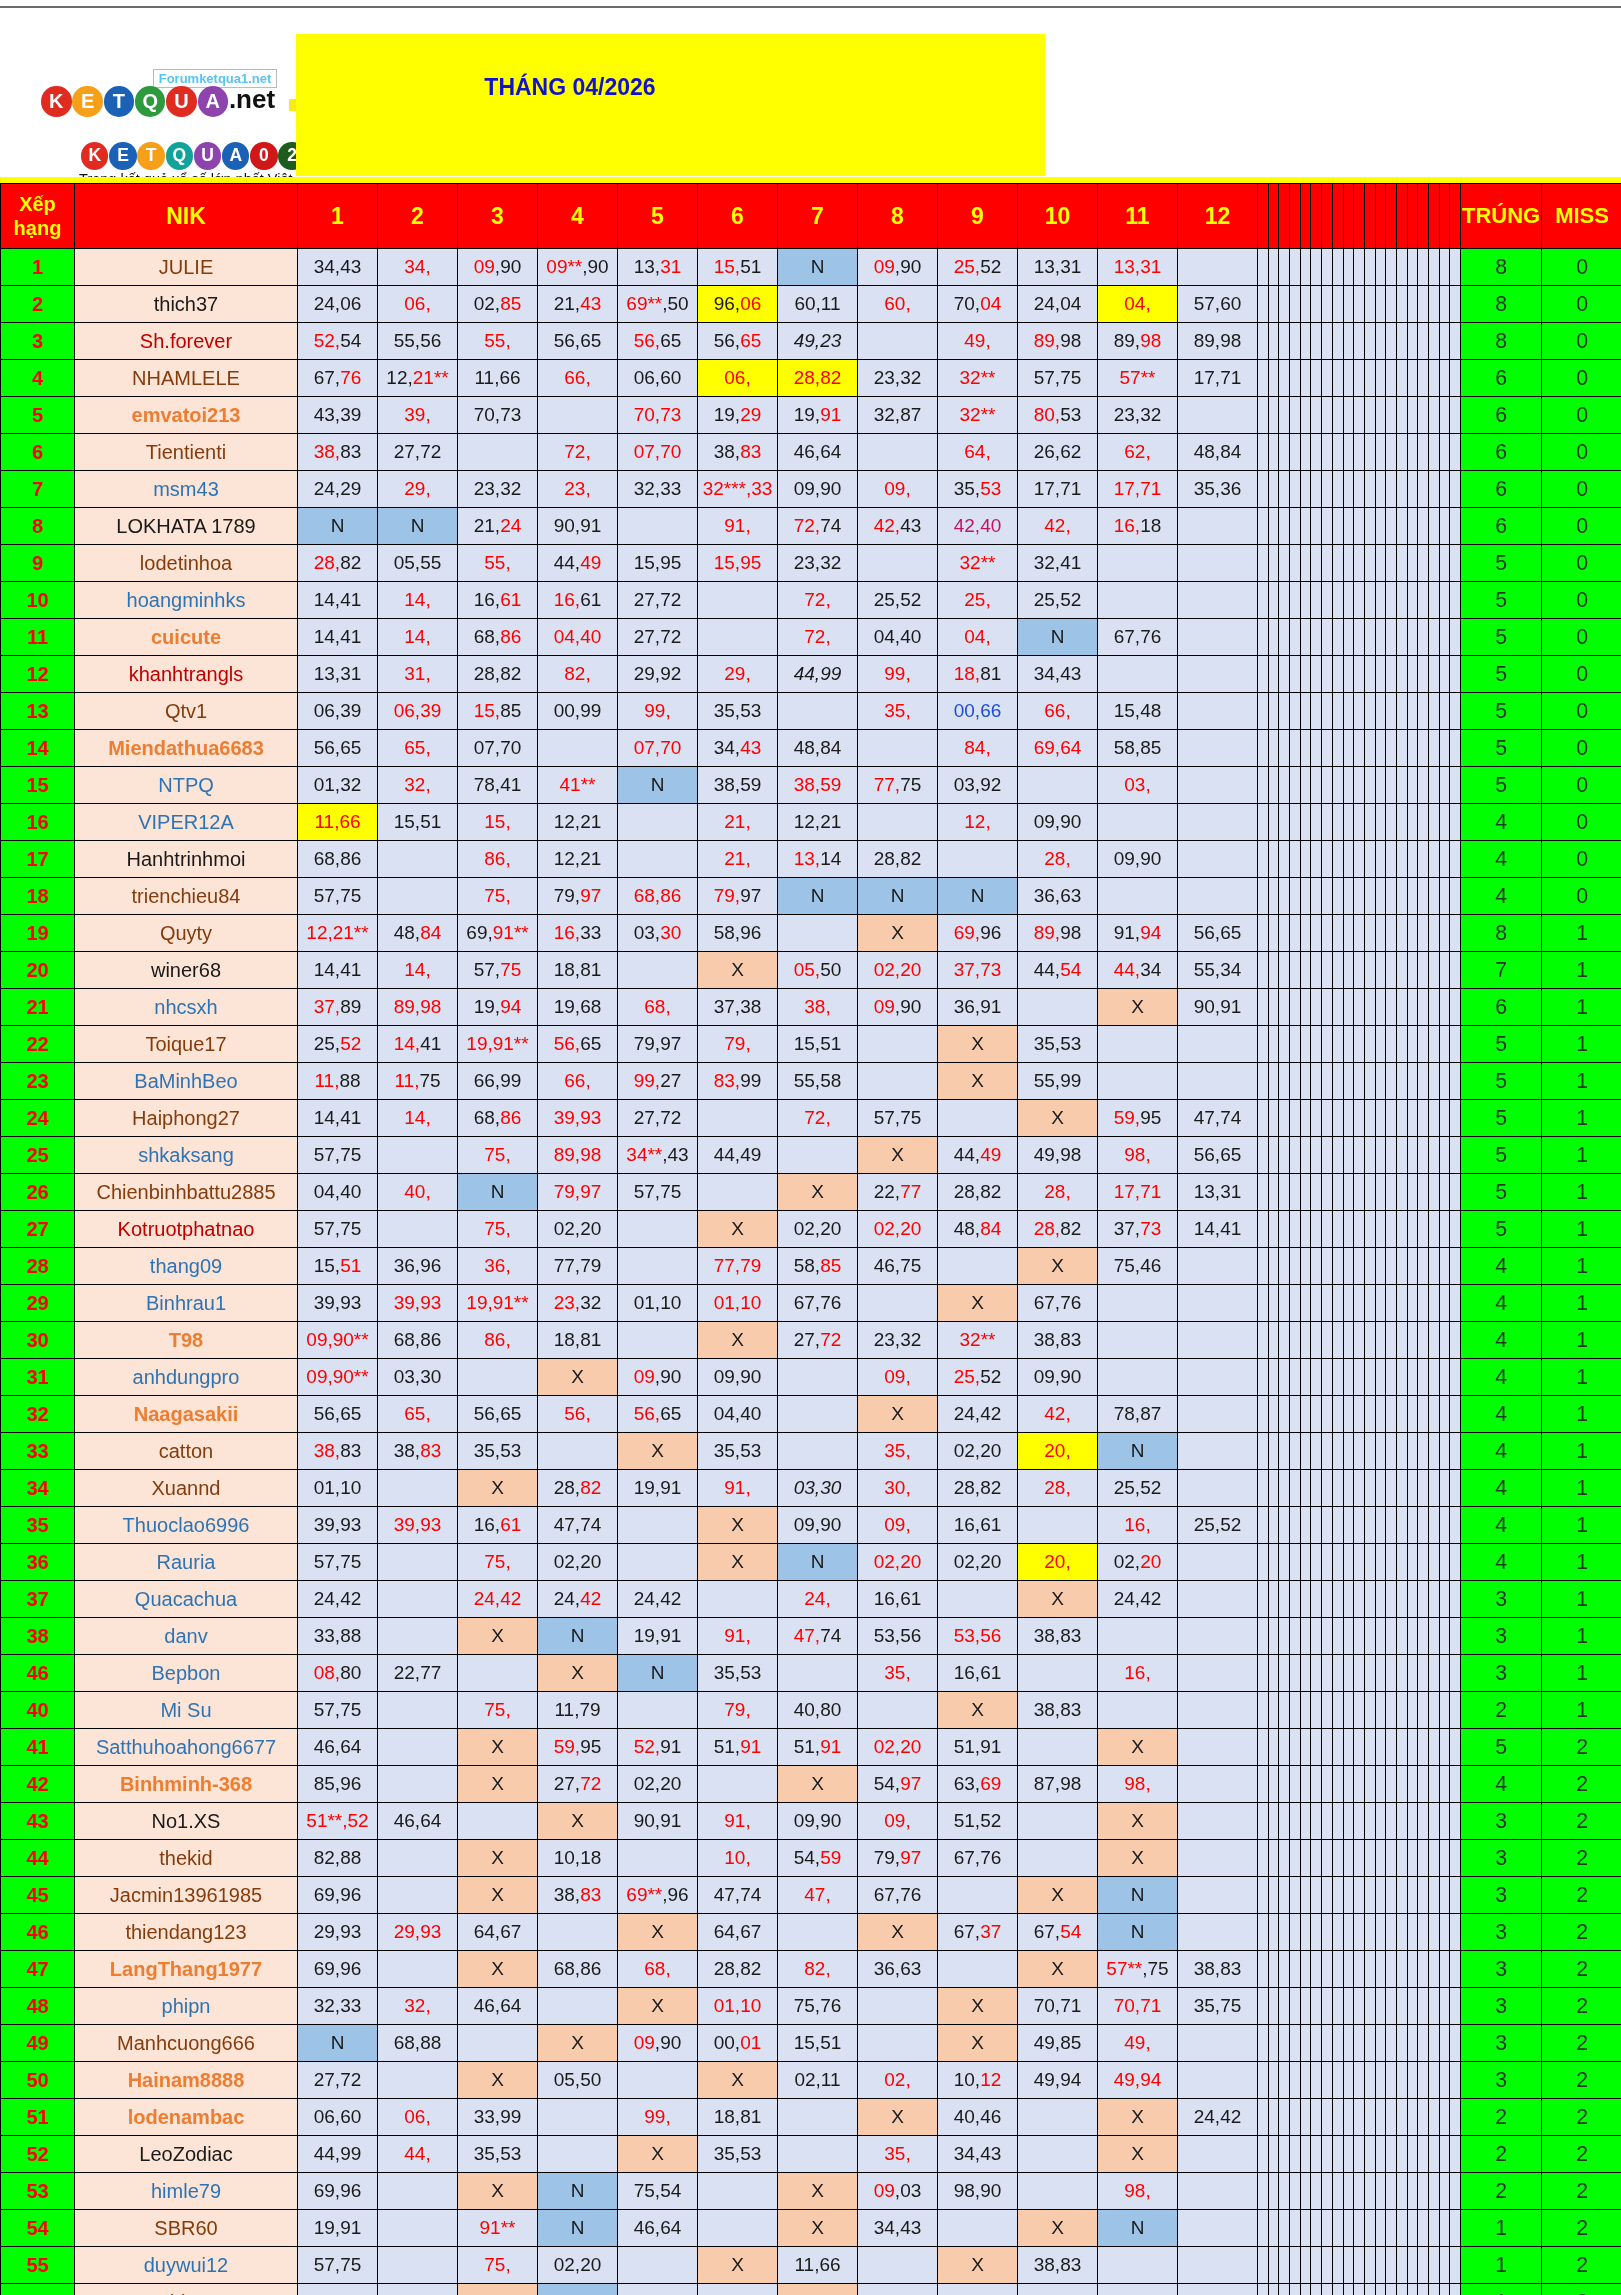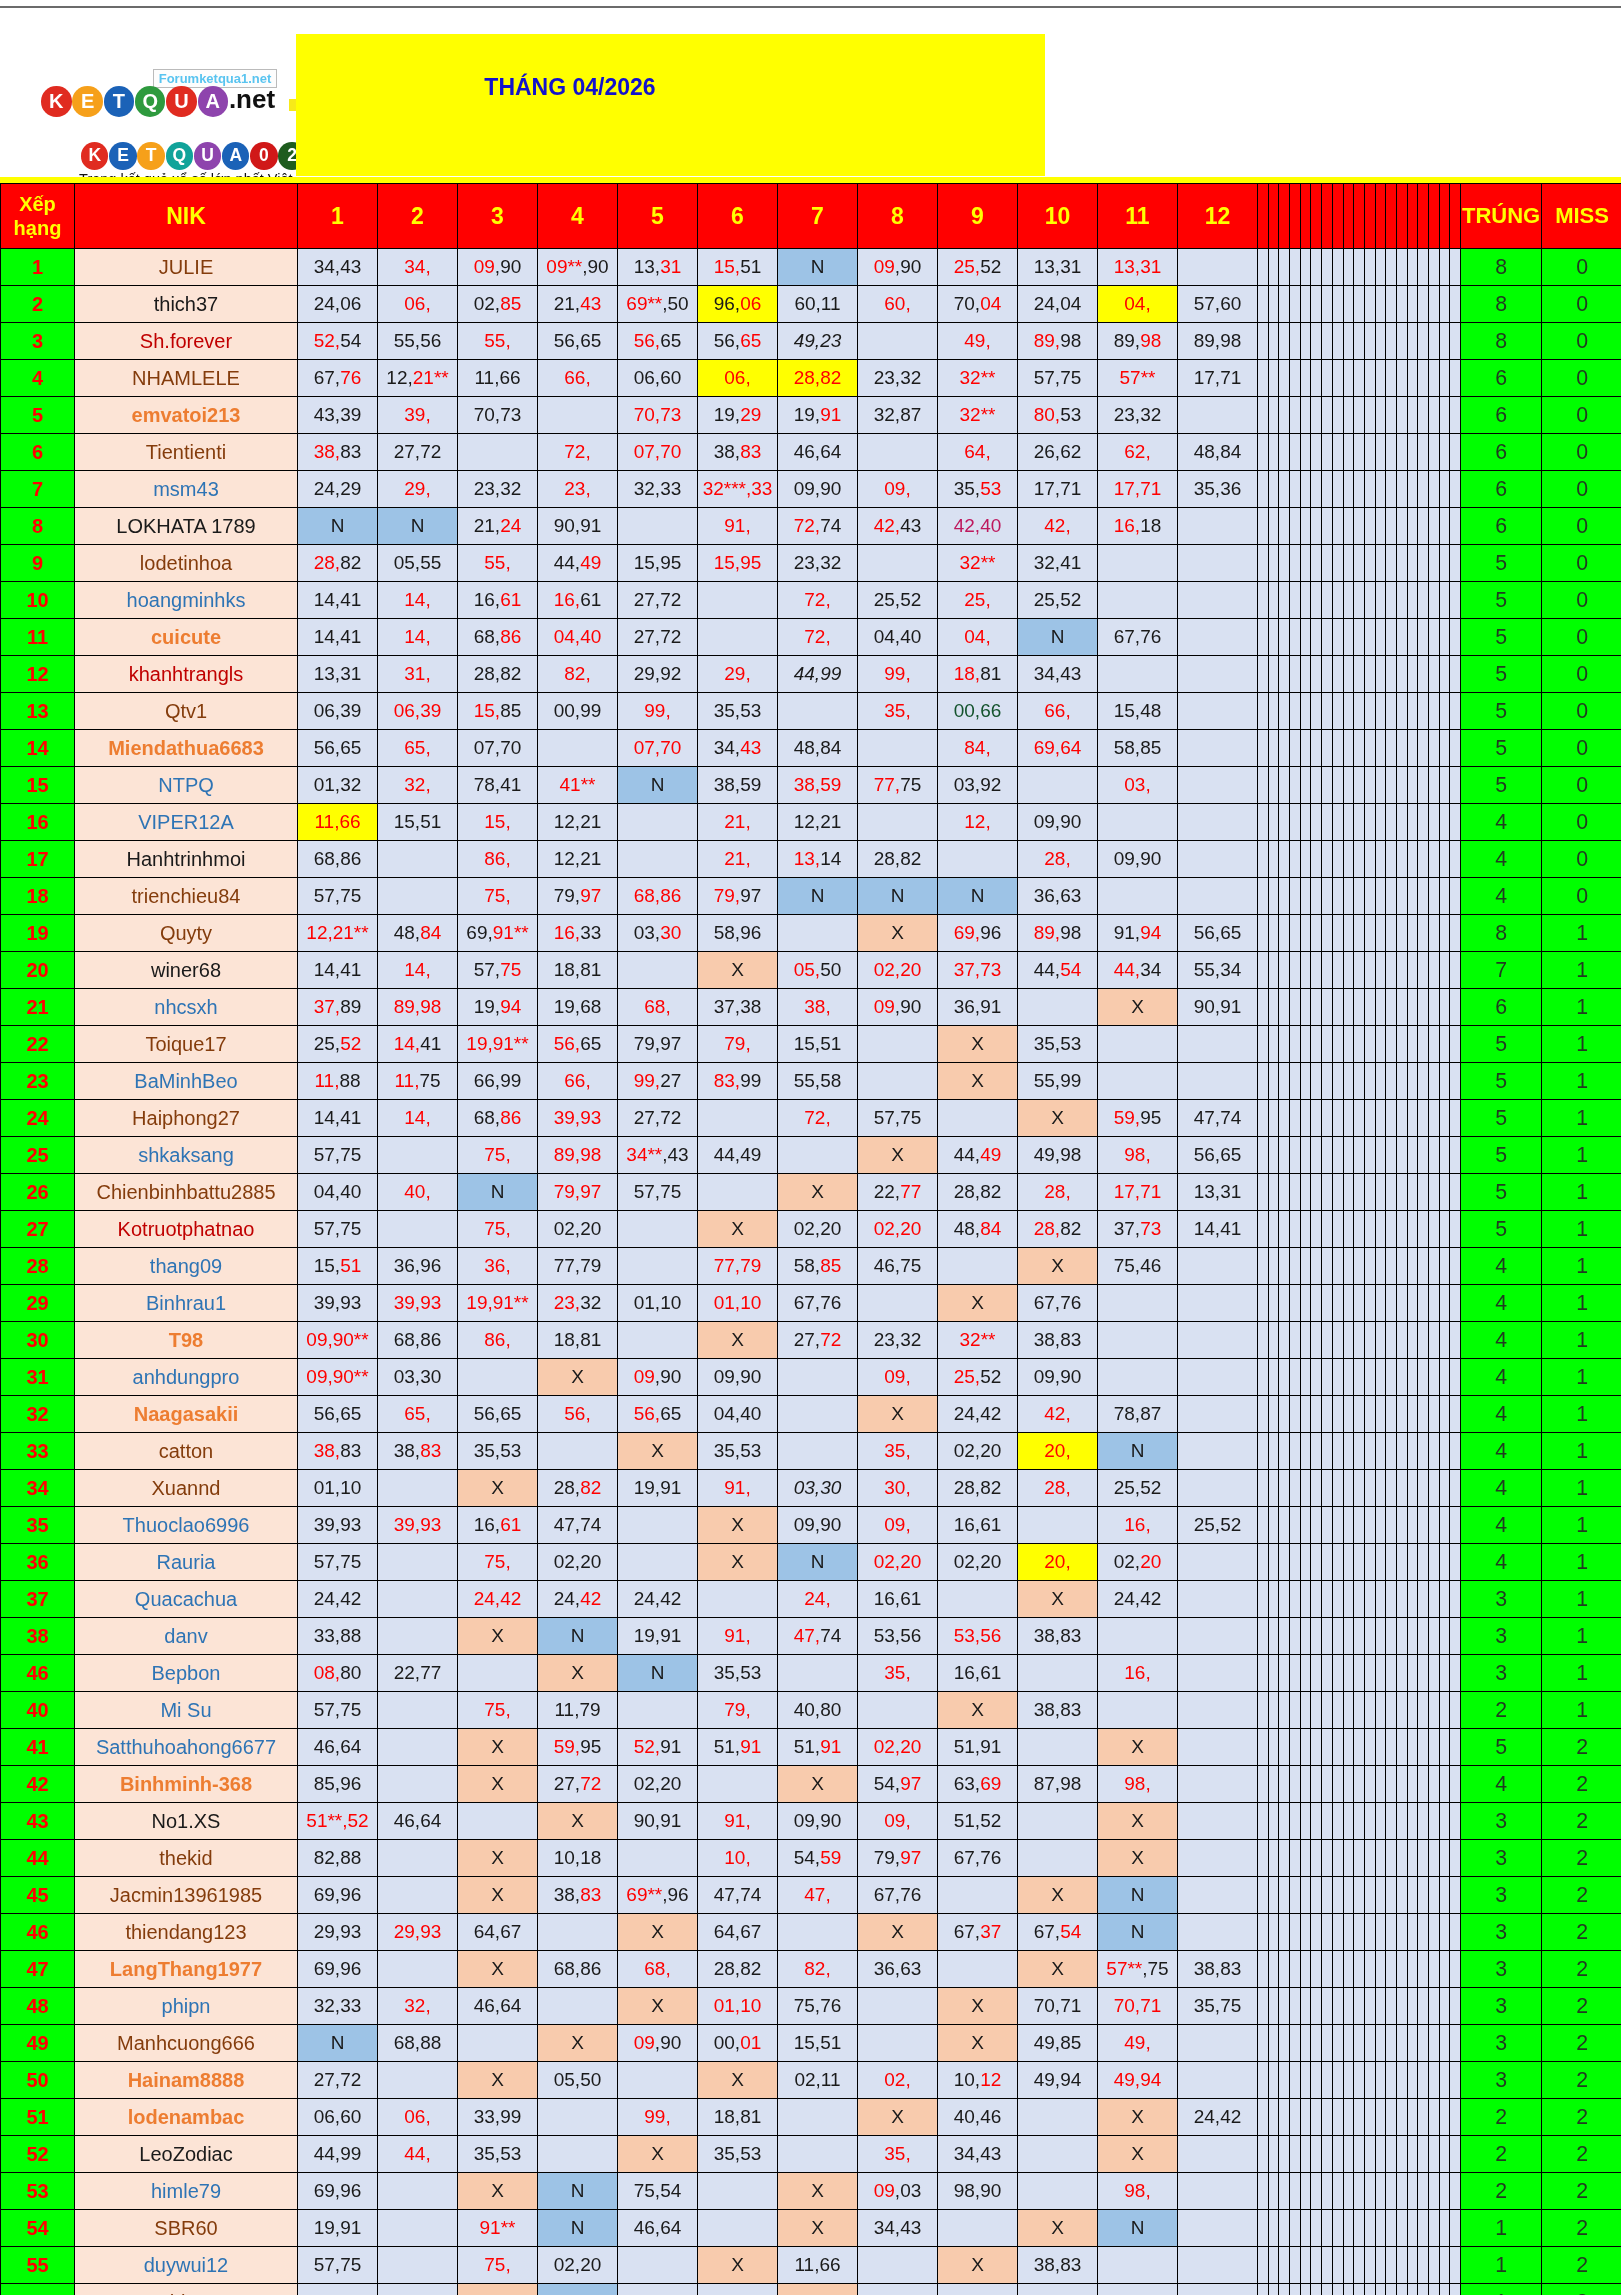--- a/index.html
+++ b/index.html
@@ -584,21 +584,21 @@
           <td class="rank-cell">13</td>
           <td class="nik-cell nik-brown">Qtv1</td>
           <td class="day-cell" style="color: rgb(26, 26, 26);">06,39</td>
           <td class="day-cell" style="color: rgb(255, 0, 0);">06,39</td>
           <td class="day-cell"><span style="color: rgb(255, 0, 0);">15,</span><span style="color: rgb(26, 26, 26);">85</span></td>
           <td class="day-cell" style="color: rgb(26, 26, 26);">00,99</td>
           <td class="day-cell" style="color: rgb(255, 0, 0);">99,</td>
           <td class="day-cell" style="color: rgb(26, 26, 26);">35,53</td>
           <td class="day-cell"></td>
           <td class="day-cell" style="color: rgb(255, 0, 0);">35,</td>
-          <td class="day-cell" style="color: #14532d;">00,66</td>
+          <td class="day-cell" style="color: #1d4ed8;">00,66</td>
           <td class="day-cell" style="color: rgb(255, 0, 0);">66,</td>
           <td class="day-cell" style="color: rgb(26, 26, 26);">15,48</td>
           <td class="day-cell"></td>
           <td class="spacer-cell"></td>
           <td class="spacer-cell"></td>
           <td class="spacer-cell"></td>
           <td class="spacer-cell"></td>
           <td class="spacer-cell"></td>
           <td class="spacer-cell"></td>
           <td class="spacer-cell"></td>

